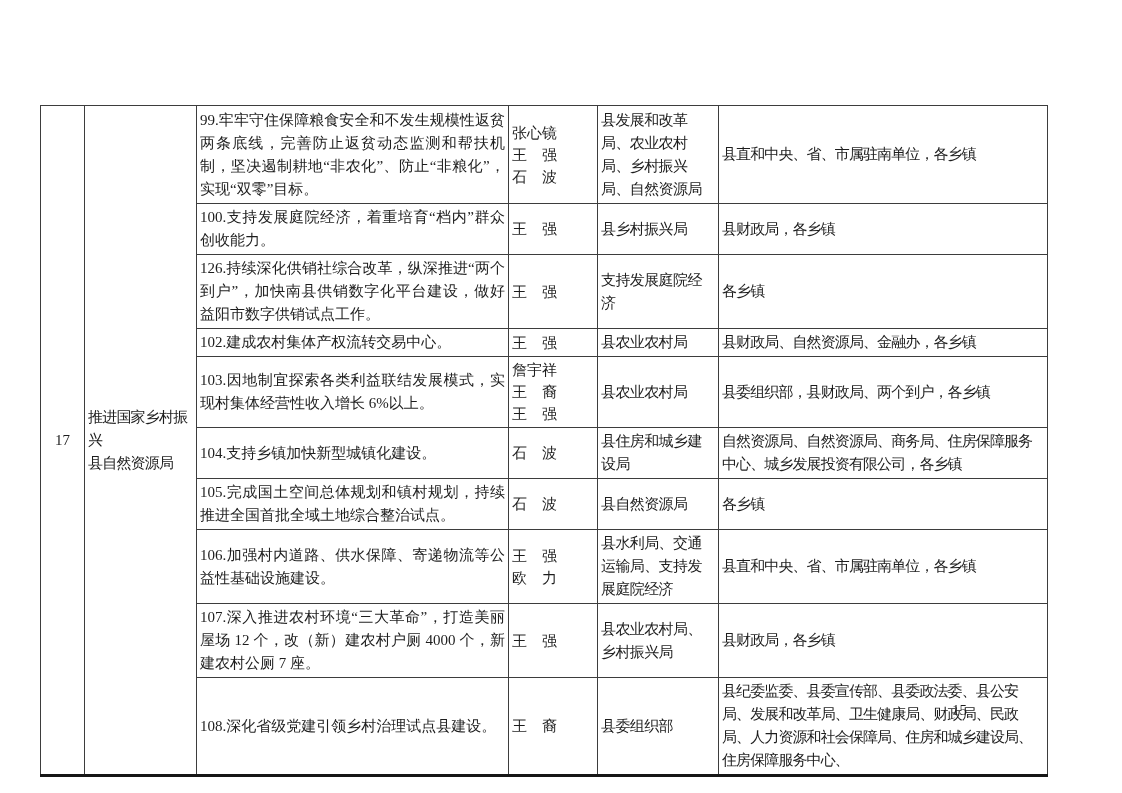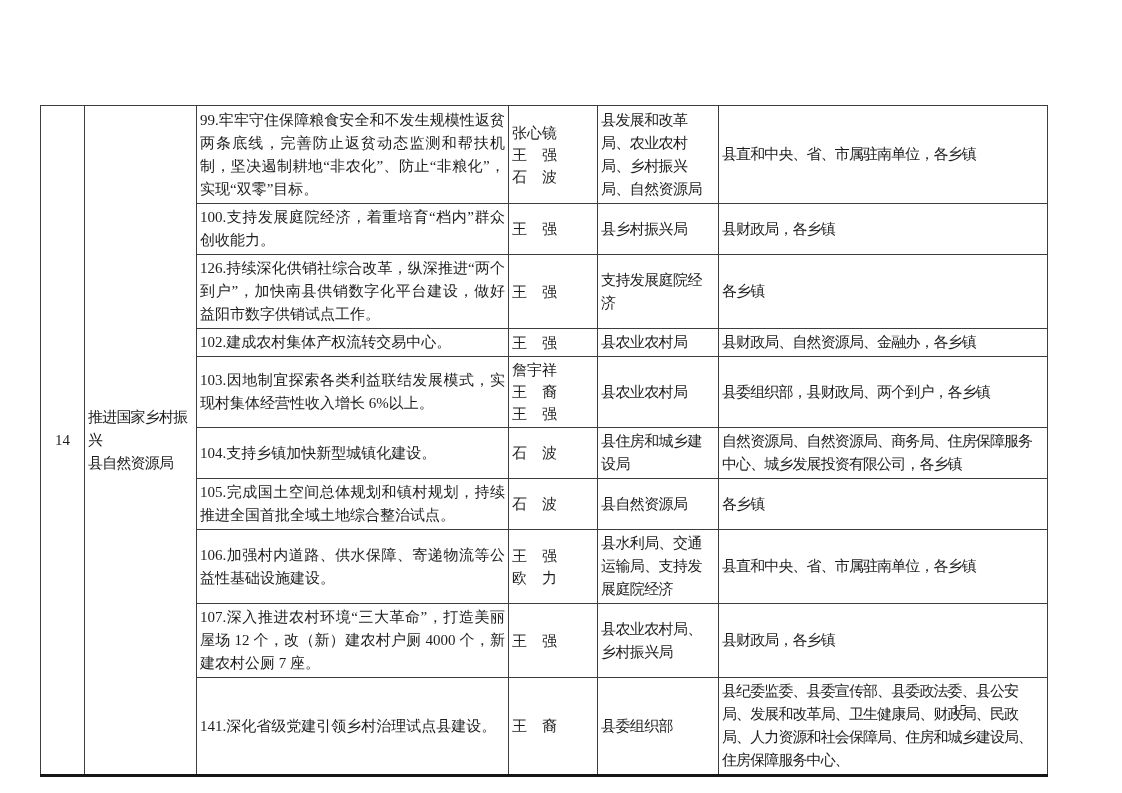--- a/index.html
+++ b/index.html
@@ -87,21 +87,21 @@
       <col style="width:44px">
       <col style="width:112px">
       <col style="width:312px">
       <col style="width:89px">
       <col style="width:121px">
       <col style="width:329px">
     </colgroup>
     <tbody>
       <tr style="height:98px">
         <td class="col-seq" rowspan="10">
-          <span>14</span>
+          <span>17</span>
         </td>
         <td class="col-category" rowspan="10">
           <div>推进国家乡村振兴</div>
           <div>县自然资源局</div>
         </td>
         <td class="col-task">99.牢牢守住保障粮食安全和不发生规模性返贫两条底线，完善防止返贫动态监测和帮扶机制，坚决遏制耕地“非农化”、防止“非粮化”，实现“双零”目标。</td>
         <td class="col-names">
           <div class="name-line">张心镜</div>
           <div class="name-line">王　强</div>
           <div class="name-line">石　波</div>
@@ -179,21 +179,21 @@
       <tr style="height:67px">
         <td class="col-task">107.深入推进农村环境“三大革命”，打造美丽屋场 12 个，改（新）建农村户厕 4000 个，新建农村公厕 7 座。</td>
         <td class="col-names">
           <div class="name-line">王　强</div>
         </td>
         <td class="col-lead">县农业农村局、乡村振兴局</td>
         <td class="col-coop">县财政局，各乡镇</td>
       </tr>
 
       <tr style="height:70px">
-        <td class="col-task">141.深化省级党建引领乡村治理试点县建设。</td>
+        <td class="col-task">108.深化省级党建引领乡村治理试点县建设。</td>
         <td class="col-names">
           <div class="name-line">王　裔</div>
         </td>
         <td class="col-lead">县委组织部</td>
         <td class="col-coop">县纪委监委、县委宣传部、县委政法委、县公安局、发展和改革局、卫生健康局、财政局、民政局、人力资源和社会保障局、住房和城乡建设局、住房保障服务中心、</td>
       </tr>
     </tbody>
   </table>
 
   <div class="page-number">15</div>

